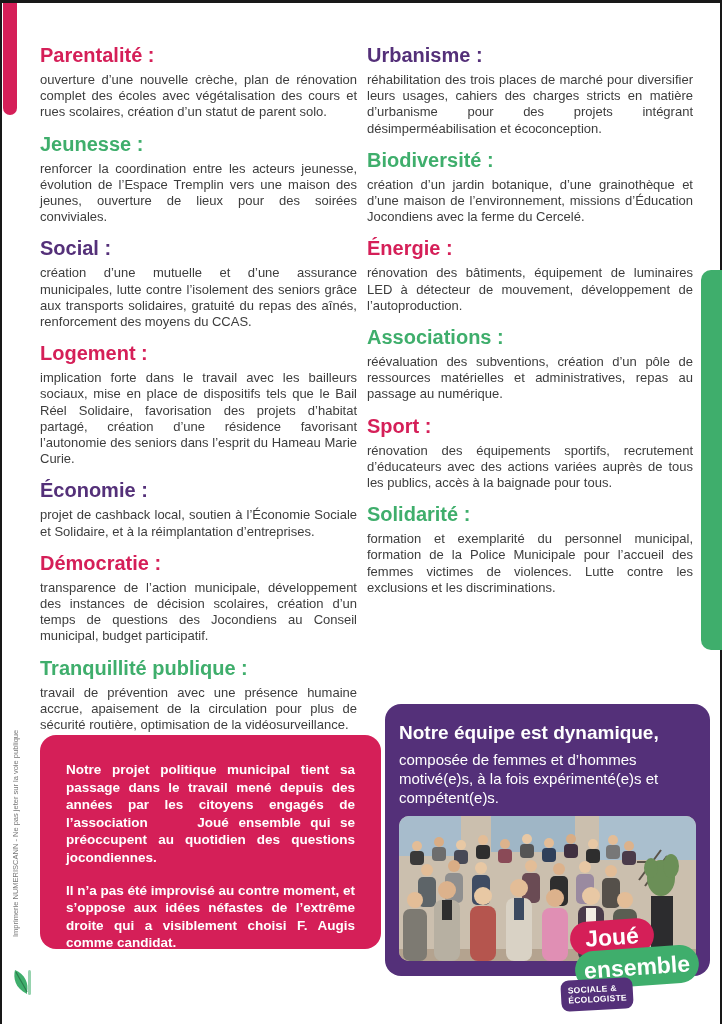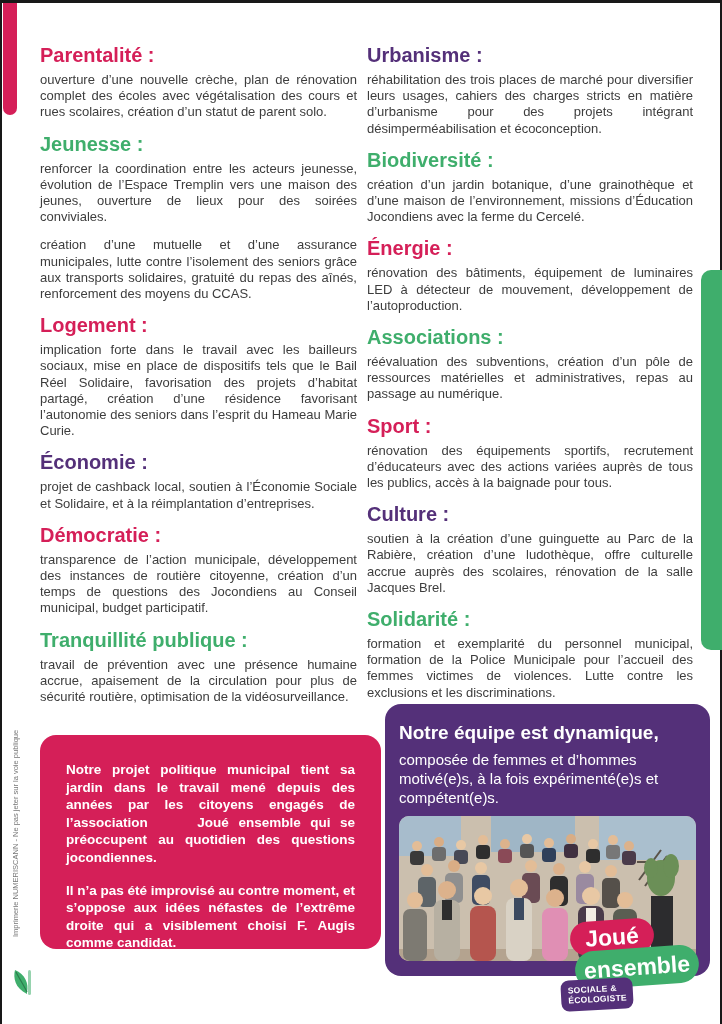--- a/index.html
+++ b/index.html
@@ -62,33 +62,34 @@
   <div class="col col-left">
     <div class="sec">
       <h2 data-color="pink">Parentalité :</h2>
       <p>ouverture d’une nouvelle crèche, plan de rénovation complet des écoles avec végétalisation des cours et rues scolaires, création d’un statut de parent solo.</p>
     </div>
     <div class="sec">
       <h2 data-color="green">Jeunesse :</h2>
       <p>renforcer la coordination entre les acteurs jeunesse, évolution de l’Espace Tremplin vers une maison des jeunes, ouverture de lieux pour des soirées conviviales.</p>
     </div>
     <div class="sec">
+      <h2 data-color="purple">Social :</h2>
       <p>création d’une mutuelle et d’une assurance municipales, lutte contre l’isolement des seniors grâce aux transports solidaires, gratuité du repas des aînés, renforcement des moyens du CCAS.</p>
     </div>
     <div class="sec">
       <h2 data-color="pink">Logement :</h2>
       <p>implication forte dans le travail avec les bailleurs sociaux, mise en place de dispositifs tels que le Bail Réel Solidaire, favorisation des projets d’habitat partagé, création d’une résidence favorisant l’autonomie des seniors dans l’esprit du Hameau Marie Curie.</p>
     </div>
     <div class="sec">
       <h2 data-color="purple">Économie :</h2>
       <p>projet de cashback local, soutien à l’Économie Sociale et Solidaire, et à la réimplantation d’entreprises.</p>
     </div>
     <div class="sec">
       <h2 data-color="pink">Démocratie :</h2>
-      <p>transparence de l’action municipale, développement des instances de routière citoyenne, création d’un temps de questions des Jocondiens au Conseil municipal, budget participatif.</p>
+      <p>transparence de l’action municipale, développement des instances de décision scolaires, création d’un temps de questions des Jocondiens au Conseil municipal, budget participatif.</p>
     </div>
     <div class="sec">
       <h2 data-color="green">Tranquillité publique :</h2>
       <p>travail de prévention avec une présence humaine accrue, apaisement de la circulation pour plus de sécurité routière, optimisation de la vidéosurveillance.</p>
     </div>
   </div>
 
   <div class="col col-right">
     <div class="sec">
       <h2 data-color="purple">Urbanisme :</h2>
@@ -104,31 +105,27 @@
     </div>
     <div class="sec">
       <h2 data-color="green">Associations :</h2>
       <p>réévaluation des subventions, création d’un pôle de ressources matérielles et administratives, repas au passage au numérique.</p>
     </div>
     <div class="sec">
       <h2 data-color="pink">Sport :</h2>
       <p>rénovation des équipements sportifs, recrutement d’éducateurs avec des actions variées auprès de tous les publics, accès à la baignade pour tous.</p>
     </div>
     <div class="sec">
-      <h2 data-color="purple">Culture :</h2>
-      <p>soutien à la création d’une guinguette au Parc de la Rabière, création d’une ludothèque, offre culturelle accrue auprès des scolaires, rénovation de la salle Jacques Brel.</p>
-    </div>
-    <div class="sec">
       <h2 data-color="green">Solidarité :</h2>
       <p>formation et exemplarité du personnel municipal, formation de la Police Municipale pour l’accueil des femmes victimes de violences. Lutte contre les exclusions et les discriminations.</p>
     </div>
   </div>
 
   <div class="pink-box">
-    <p><span>Notre projet politique municipal tient sa jardin dans le travail mené depuis des années par les citoyens engagés de l’association </span><strong>Joué ensemble</strong><span> qui se préoccupent au quotidien des questions jocondiennes.</span></p>
+    <p><span>Notre projet politique municipal tient sa passage dans le travail mené depuis des années par les citoyens engagés de l’association </span><strong>Joué ensemble</strong><span> qui se préoccupent au quotidien des questions jocondiennes.</span></p>
     <p>Il n’a pas été improvisé au contre moment, et s’oppose aux idées néfastes de l’extrême droite qui a visiblement choisi F. Augis comme candidat.</p>
   </div>
 
   <div class="purple-box">
     <h3>Notre équipe est dynamique,</h3>
     <p>composée de femmes et d’hommes motivé(e)s, à la fois expérimenté(e)s et compétent(e)s.</p>
     <svg class="photo" viewBox="0 0 297 145" preserveAspectRatio="none">
       <rect x="0" y="0" width="297" height="145" fill="#cbbfae"></rect>
       <rect x="0" y="0" width="62" height="40" fill="#a7bccc"></rect>
       <rect x="92" y="0" width="84" height="36" fill="#9fb6c6"></rect>

